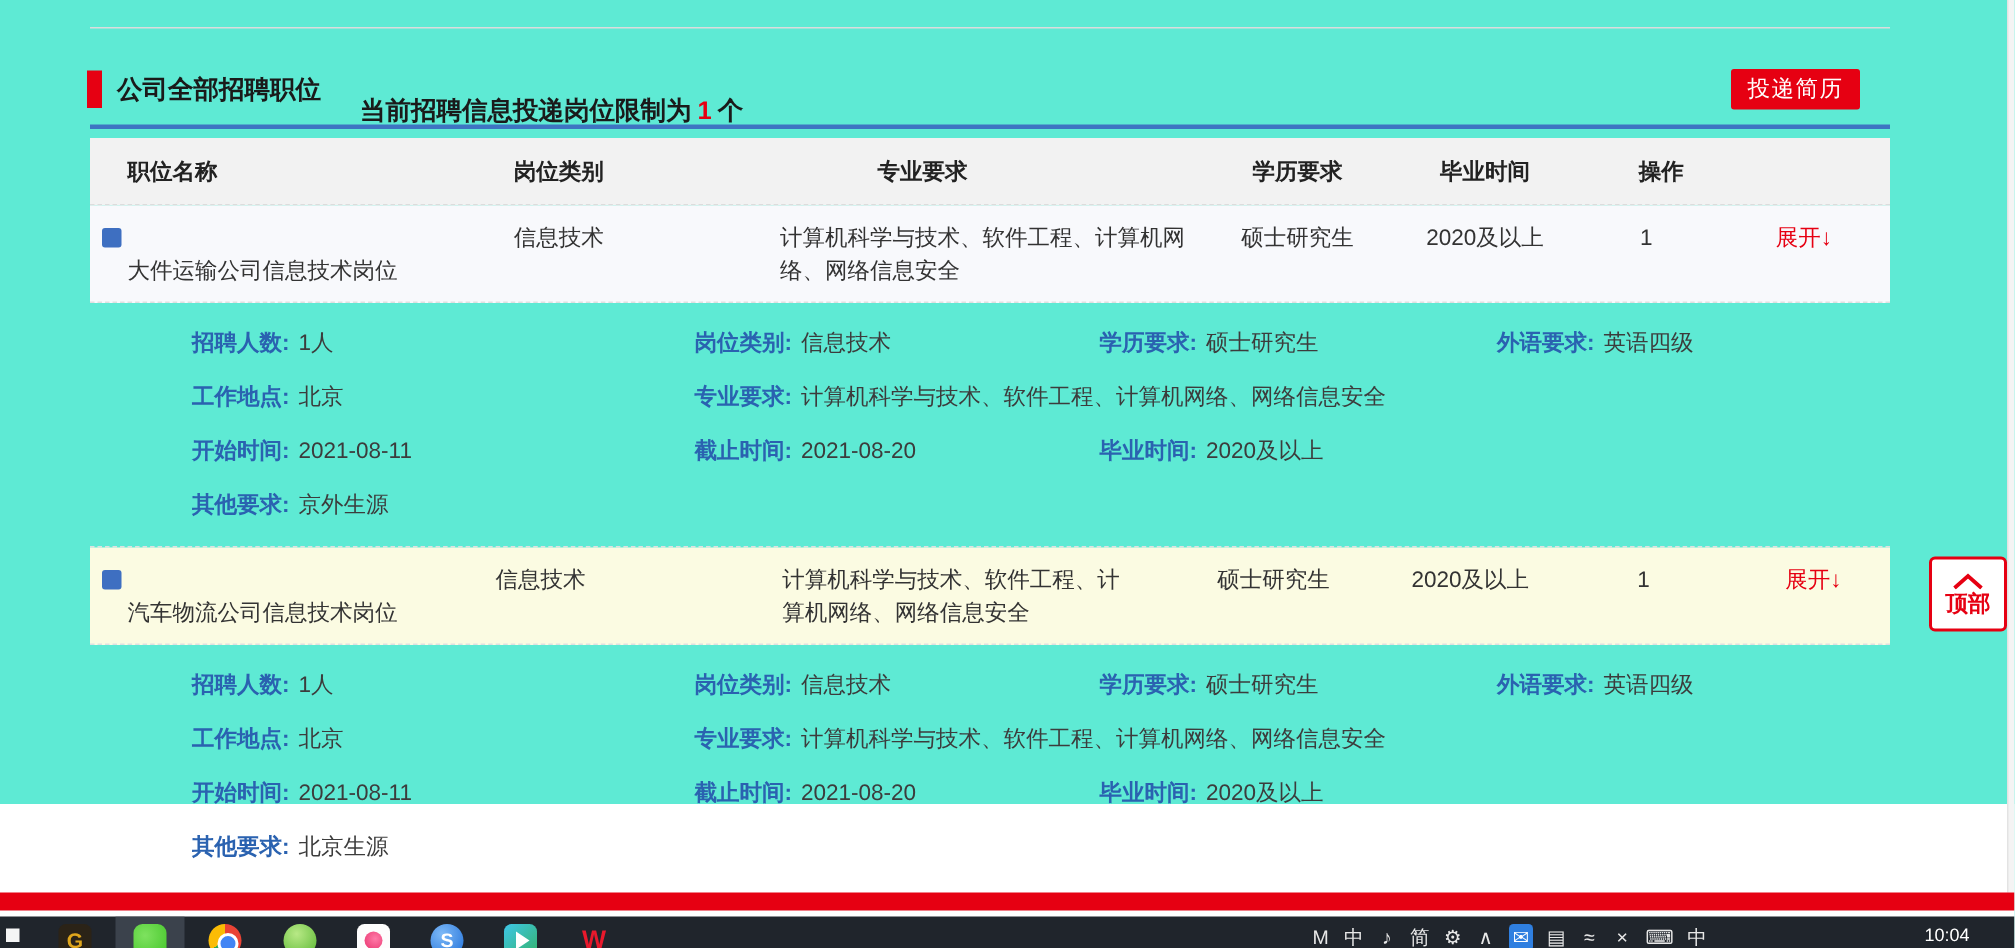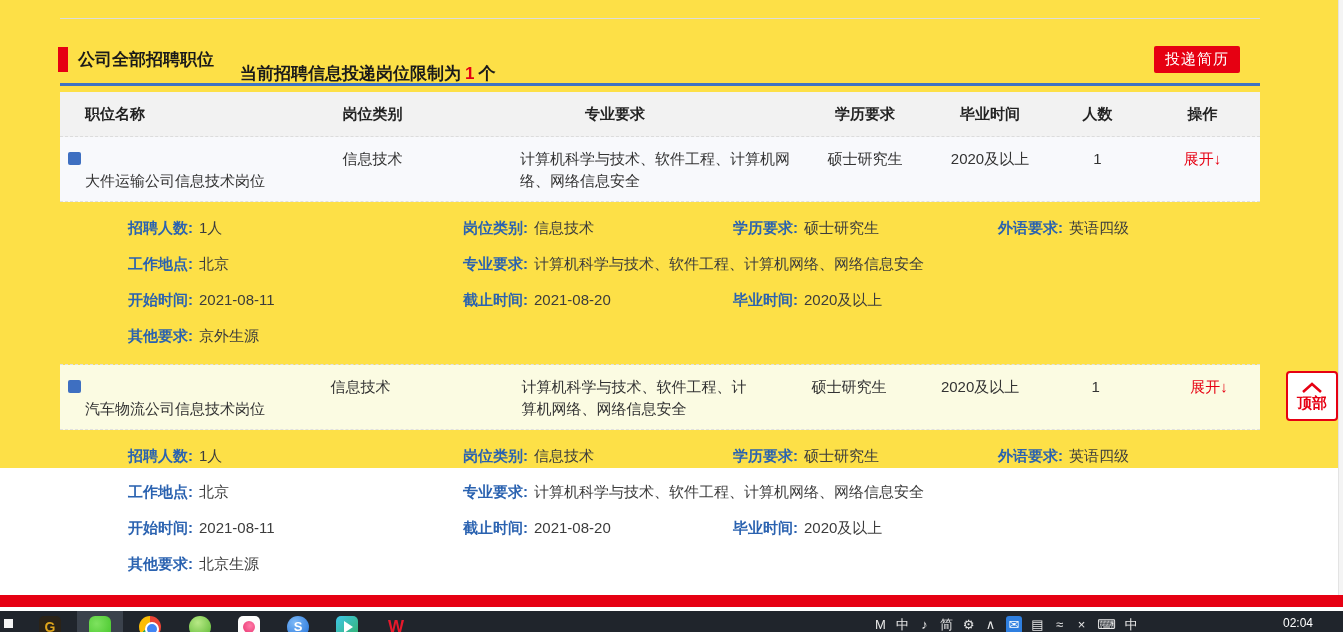--- a/index.html
+++ b/index.html
@@ -1,18 +1,18 @@
 <!DOCTYPE html>
 <html><head>
 <meta charset="utf-8">
 <style>
   * { margin:0; padding:0; box-sizing:border-box; }
   html,body { width:1343px; height:632px; overflow:hidden; background:#fff;
     font-family:"Liberation Sans","DejaVu Sans",sans-serif; color:#333; }
-  .screen { position:relative; width:1343px; height:468px; background:#fde047; }
+  .screen { position:relative; width:1343px; height:536px; background:#5eead4; }
 
   
   .topline { position:absolute; left:60px; top:18px; width:1200px; height:1px; background:#dcdcdc; }
 
   
   .scrollbar { position:absolute; right:0; top:0; width:5px; height:595px;
     background:#f4f4f4; border-left:1px solid #e3e3e3; }
 
   
   .section-header { position:absolute; left:60px; top:46px; width:1200px; height:28px; }
@@ -117,21 +117,20 @@
   </div>
   <div class="blue-line"></div>
 
   <div class="table">
     <div class="thead">
       <div class="c-title">职位名称</div>
       <div class="c-cat">岗位类别</div>
       <div class="c-major">专业要求</div>
       <div class="c-edu">学历要求</div>
       <div class="c-grad">毕业时间</div>
-      <div class="c-count">人数</div>
       <div class="c-action">操作</div>
     </div>
 
     <div class="trow tint">
       <div class="c-title">
         <span class="checkbox"></span>
         <span>大件运输公司信息技术岗位</span>
       </div>
       <div class="c-cat">信息技术</div>
       <div class="c-major">计算机科学与技术、软件工程、计算机网络、网络信息安全</div>
@@ -246,16 +245,16 @@
       <span>⚙</span>
       <span>∧</span>
       <span class="blue-ic">✉</span>
       <span>▤</span>
       <span>≈</span>
       <span>×</span>
       <span>⌨</span>
       <span>中</span>
     </div>
 
-    <span class="clock">02:04</span>
+    <span class="clock">10:04</span>
   </div>
 
 </div>
 
 </body></html>

